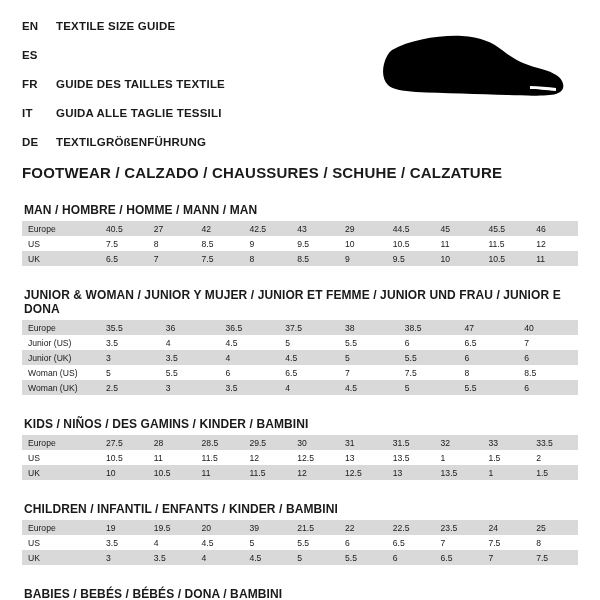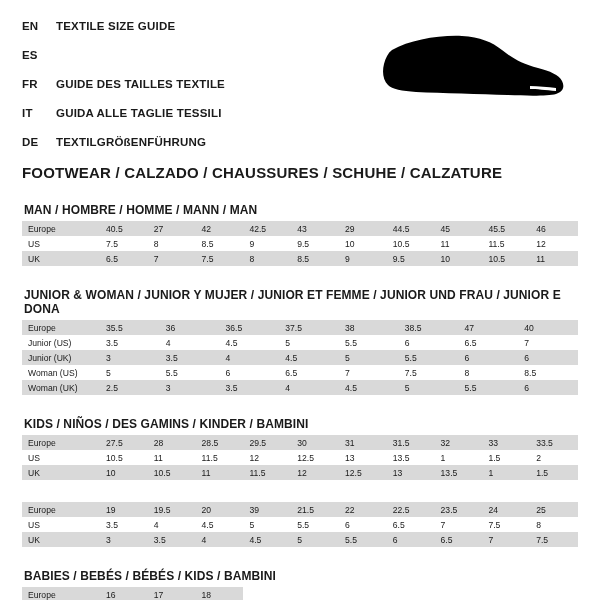--- a/index.html
+++ b/index.html
@@ -287,20 +287,21 @@
         <td>13</td>
         <td>13.5</td>
         <td>1</td>
         <td>1.5</td>
       </tr>
     </tbody>
       </table>
   </div>
 
   <div class="group">
+    <div class="group-title">CHILDREN / INFANTIL / ENFANTS / KINDER / BAMBINI</div>
     <table class="size-table">
       <tbody>
           <tr class="shaded">
         <td class="label">Europe</td>
         <td>19</td>
         <td>19.5</td>
         <td>20</td>
         <td>39</td>
         <td>21.5</td>
         <td>22</td>
@@ -333,21 +334,21 @@
         <td>6</td>
         <td>6.5</td>
         <td>7</td>
         <td>7.5</td>
       </tr>
     </tbody>
       </table>
   </div>
 
   <div class="group babies">
-    <div class="group-title">BABIES / BEBÉS / BÉBÉS / KIDS / BAMBINI</div>
+    <div class="group-title">BABIES / BEBÉS / BÉBÉS / DONA / BAMBINI</div>
     <table class="size-table">
       <tbody>
           <tr class="shaded">
         <td class="label">Europe</td>
         <td>16</td>
         <td>17</td>
         <td>18</td>
         <td class="babies-spacer"></td>
         <td class="babies-spacer"></td>
         <td class="babies-spacer"></td>

